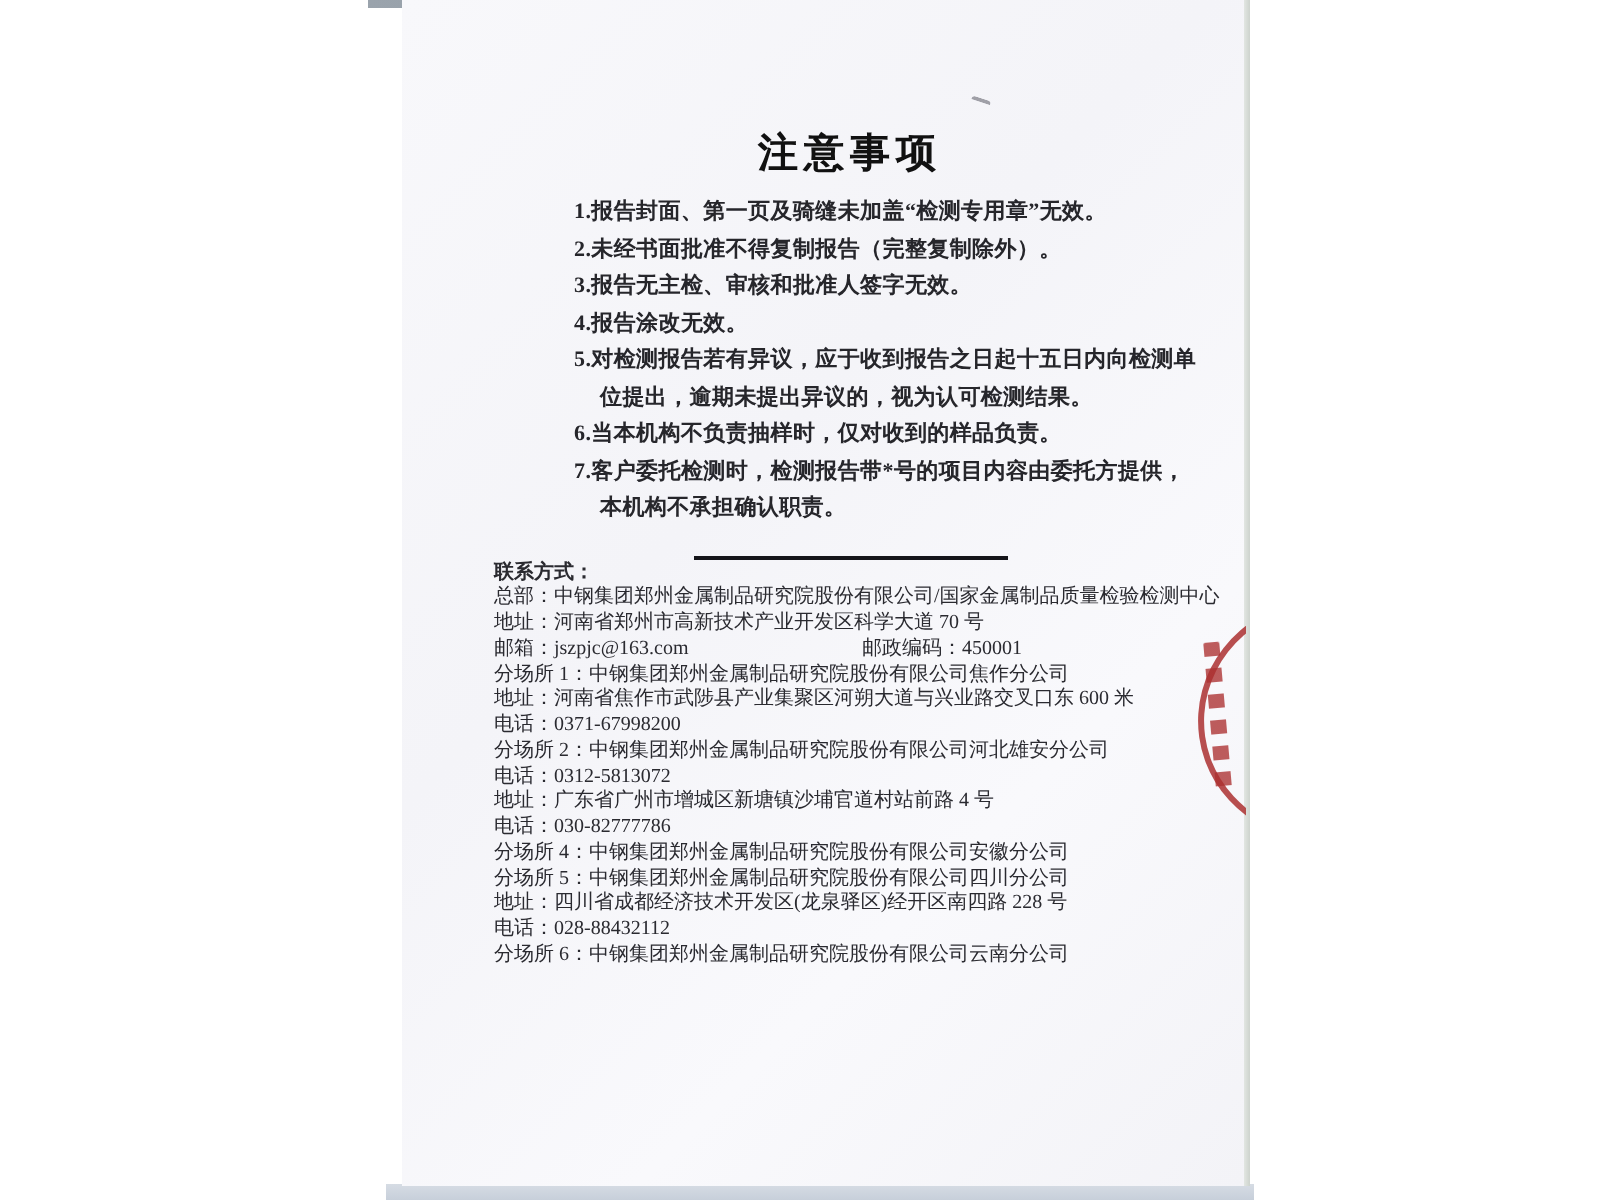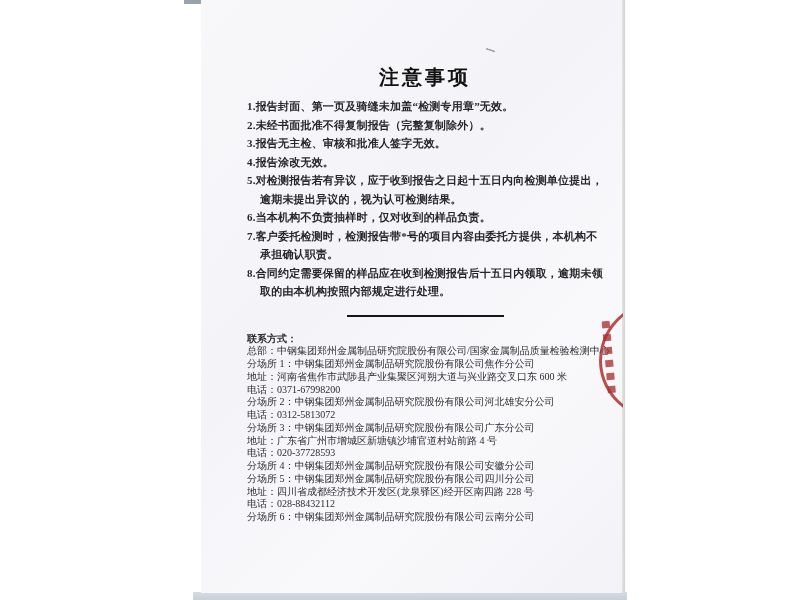--- a/index.html
+++ b/index.html
@@ -28,30 +28,30 @@
   
   .content{
     position:absolute;left:247px;top:0;width:356px;height:492px;
     color:#1d1d22;
   }
   .doc-title{
     margin-top:64px;text-align:center;
     font-size:20px;font-weight:bold;letter-spacing:3px;line-height:26px;
     color:#111;
   }
-  .notices{margin-top:7px;}
+  .notices{margin-top:7px;margin-left:40px;}
   .notice{
     font-size:11px;line-height:18.5px;font-weight:600;
     padding-left:13px;text-indent:-13px;
     letter-spacing:0.2px;color:#26262b;
   }
   .divider{
     width:157px;height:2px;background:#15151a;margin:14px auto 0 auto;
   }
-  .contact{margin-top:16px;font-size:10px;line-height:12.75px;color:#2a2a30;}
+  .contact{margin-top:1px;font-size:10px;line-height:12.75px;color:#2a2a30;}
   .contact .heading{font-weight:600;}
   .cline{position:relative;white-space:nowrap;}
   .cline .r{position:absolute;left:184px;top:0;}
   
   .seal{
     position:absolute;left:594px;top:297px;width:29px;height:126px;
     overflow:hidden;pointer-events:none;
   }
   .seal .ring{
     position:absolute;left:5px;top:3px;width:118px;height:114px;
@@ -87,36 +87,36 @@
   <div class="doc-title">注意事项</div>
 
   <div class="notices">
     <div class="notice">1.报告封面、第一页及骑缝未加盖“检测专用章”无效。</div>
     <div class="notice">2.未经书面批准不得复制报告（完整复制除外）。</div>
     <div class="notice">3.报告无主检、审核和批准人签字无效。</div>
     <div class="notice">4.报告涂改无效。</div>
     <div class="notice">5.对检测报告若有异议，应于收到报告之日起十五日内向检测单位提出，逾期未提出异议的，视为认可检测结果。</div>
     <div class="notice">6.当本机构不负责抽样时，仅对收到的样品负责。</div>
     <div class="notice">7.客户委托检测时，检测报告带*号的项目内容由委托方提供，本机构不承担确认职责。</div>
-    <div class="notice">8.合同约定需要保留的样品应在收到检测报告后十五日内领取，逾期未领取的由本机构按照内部规定进行处理。</div>
   </div>
 
   <div class="divider"></div>
 
   <div class="contact">
     <div class="heading">联系方式：</div>
     <div class="cline"><span>总部：中钢集团郑州金属制品研究院股份有限公司/国家金属制品质量检验检测中心</span><span class="r"></span></div>
+    <div class="cline"><span>地址：河南省郑州市高新技术产业开发区科学大道 70 号</span><span class="r"></span></div>
+    <div class="cline"><span>邮箱：jszpjc@163.com</span><span class="r">邮政编码：450001</span></div>
     <div class="cline"><span>分场所 1：中钢集团郑州金属制品研究院股份有限公司焦作分公司</span></div>
     <div class="cline"><span>地址：河南省焦作市武陟县产业集聚区河朔大道与兴业路交叉口东 600 米</span></div>
     <div class="cline"><span>电话：0371-67998200</span></div>
     <div class="cline"><span>分场所 2：中钢集团郑州金属制品研究院股份有限公司河北雄安分公司</span></div>
     <div class="cline"><span>电话：0312-5813072</span></div>
-    <div class="cline"><span>分场所 3：中钢集团郑州金属制品研究院股份有限公司广东分公司</span></div>
     <div class="cline"><span>地址：广东省广州市增城区新塘镇沙埔官道村站前路 4 号</span></div>
-    <div class="cline"><span>电话：020-37728593</span></div>
+    <div class="cline"><span>电话：030-82777786</span></div>
     <div class="cline"><span>分场所 4：中钢集团郑州金属制品研究院股份有限公司安徽分公司</span></div>
     <div class="cline"><span>分场所 5：中钢集团郑州金属制品研究院股份有限公司四川分公司</span></div>
     <div class="cline"><span>地址：四川省成都经济技术开发区(龙泉驿区)经开区南四路 228 号</span></div>
     <div class="cline"><span>电话：028-88432112</span></div>
     <div class="cline"><span>分场所 6：中钢集团郑州金属制品研究院股份有限公司云南分公司</span></div>
 
   </div>
 </div>
 
 <div class="seal">

